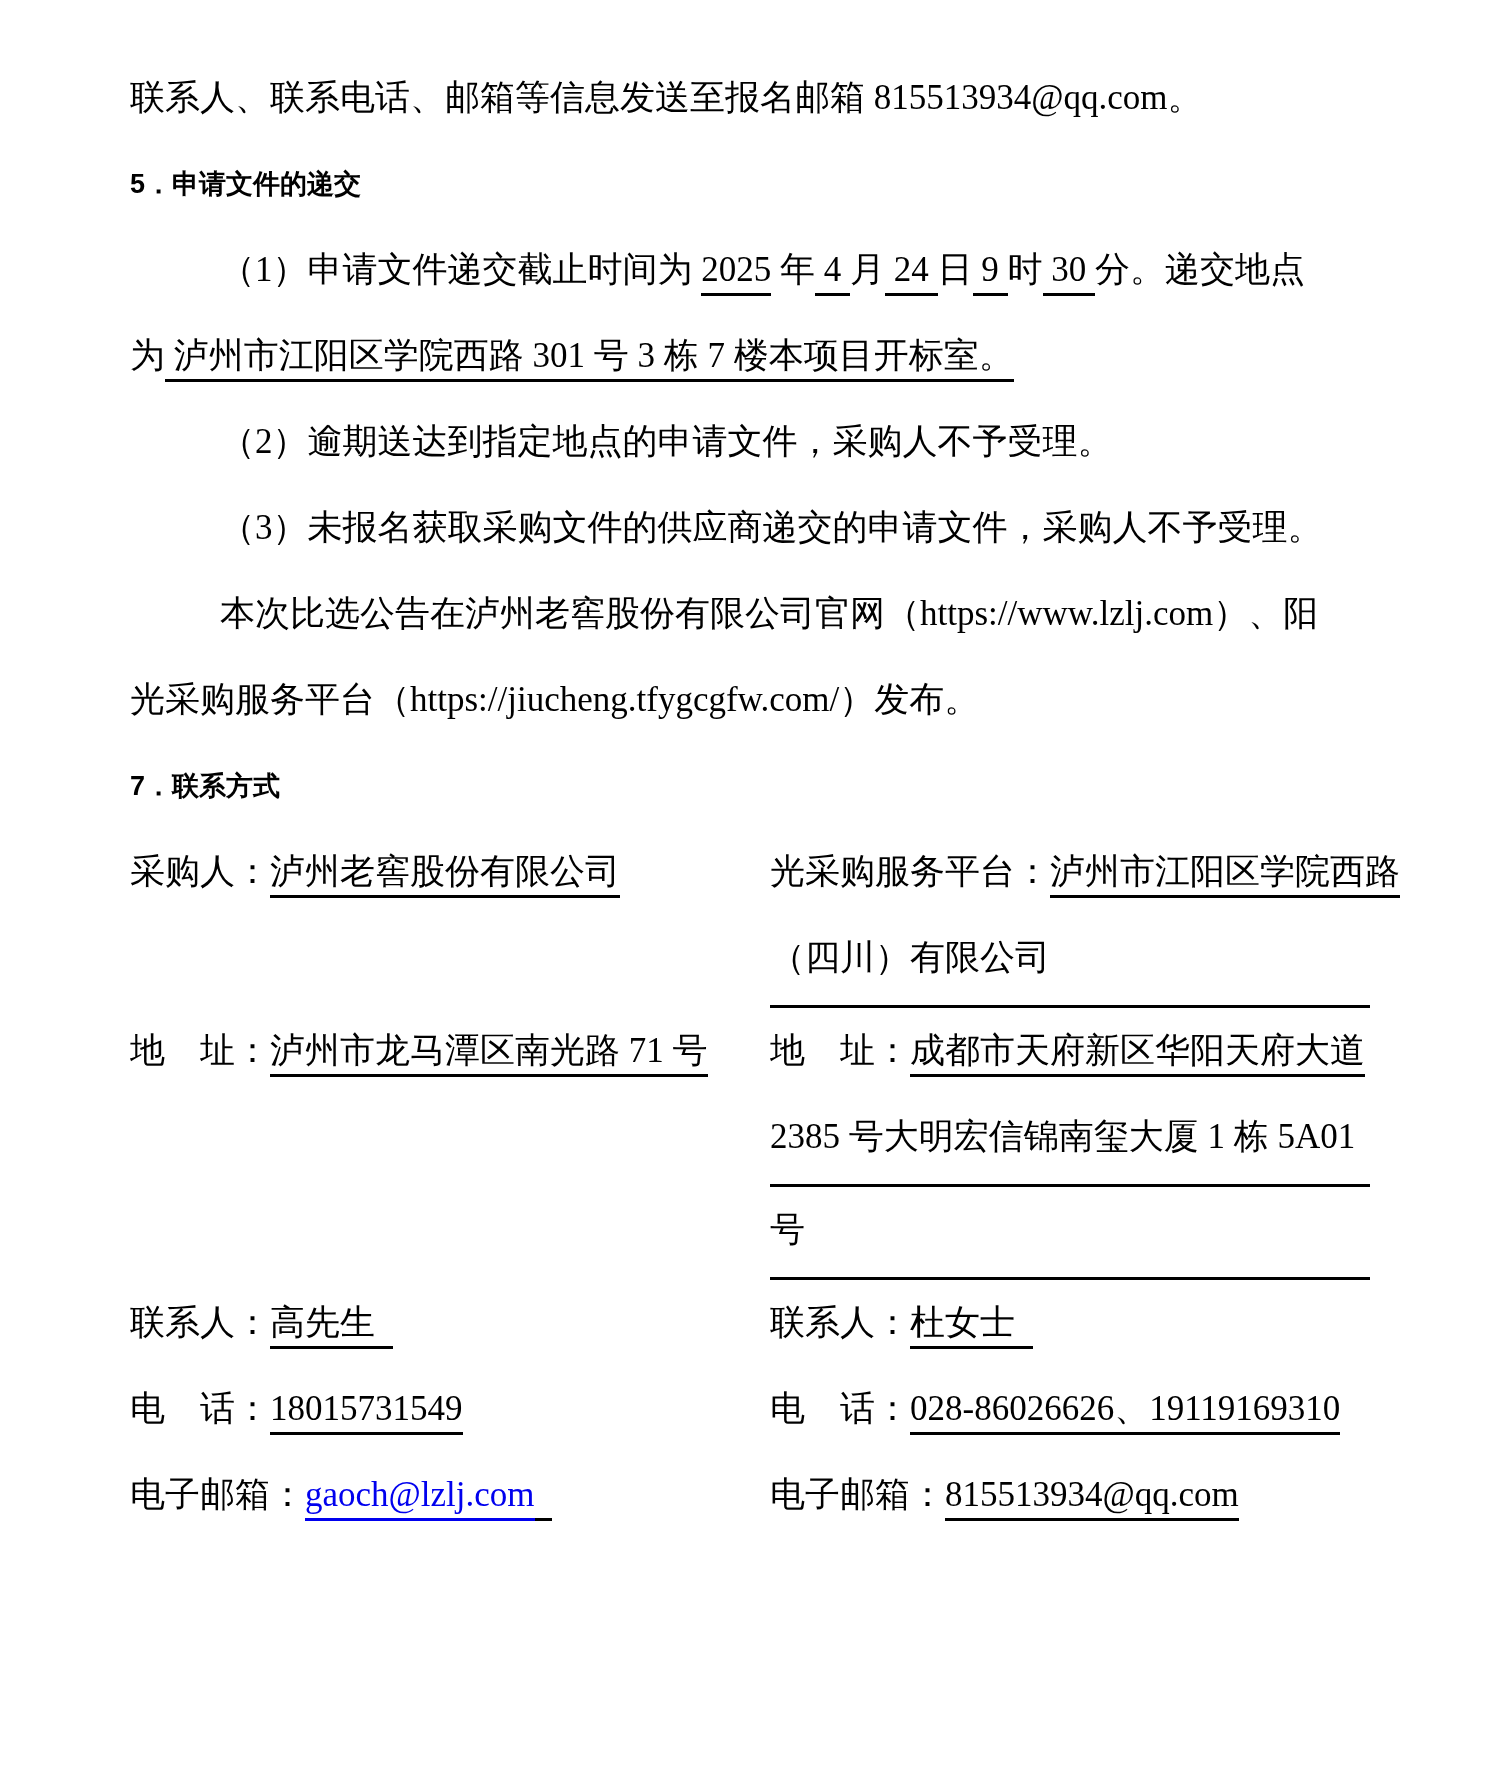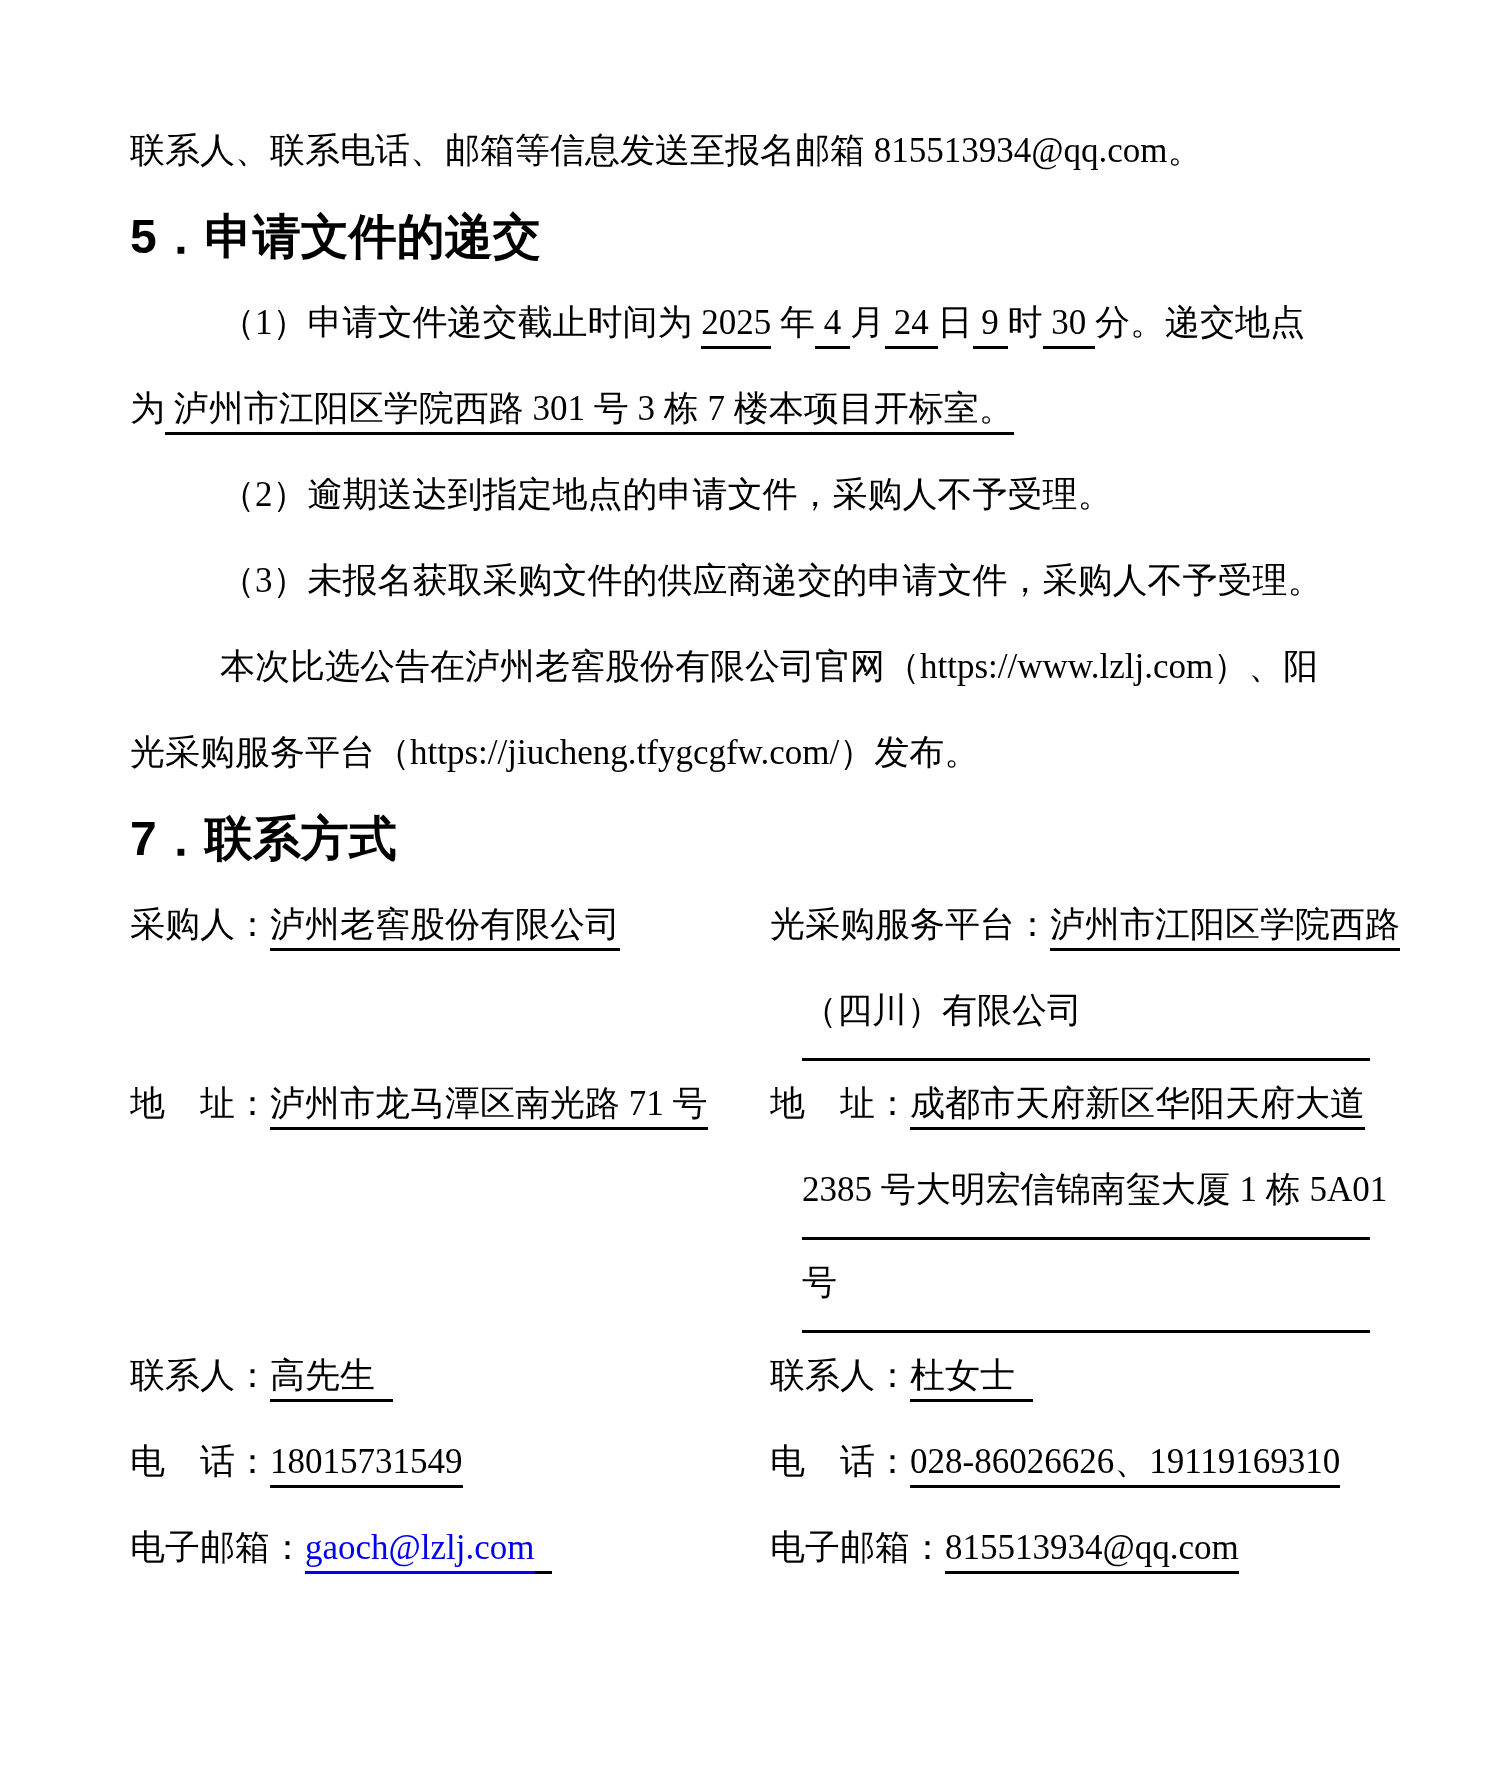--- a/index.html
+++ b/index.html
@@ -6,57 +6,56 @@
     margin: 0;
     padding: 0;
     background: #ffffff;
     color: #000000;
   }
   .page {
     position: relative;
     box-sizing: border-box;
     width: 1332px;
     height: 1770px;
-    padding: 108px 130px 0 130px;
+    padding: 55px 130px 0 130px;
     background: #ffffff;
     font-family: "Liberation Serif", "DejaVu Serif", serif;
     font-size: 35px;
     line-height: 86px;
     color: #000000;
   }
   .line {
     white-space: nowrap;
   }
   .indent {
     text-indent: 90px;
   }
   .heading {
     font-family: "Liberation Sans", "DejaVu Sans", sans-serif;
     font-weight: 700;
-    font-size: 48px;
+    font-size: 27px;
   }
   .u {
     border-bottom: 3px solid currentColor;
     padding-bottom: 4px;
   }
   .link {
     color: var(--link-color, #0000EE);
     cursor: pointer;
   }
   .cols {
     display: grid;
     grid-template-columns: 640px 600px;
   }
   .cell {
     white-space: nowrap;
   }
   .cell .wrapline {
     display: block;
     white-space: nowrap;
-    margin-left: 32px;
   }
 </style>
 </head>
 <body>
 
 <div class="page">
 
   <div class="line">
     <span>联系人、联系电话、邮箱等信息发送至报名邮箱 815513934@qq.com。</span>
   </div>

